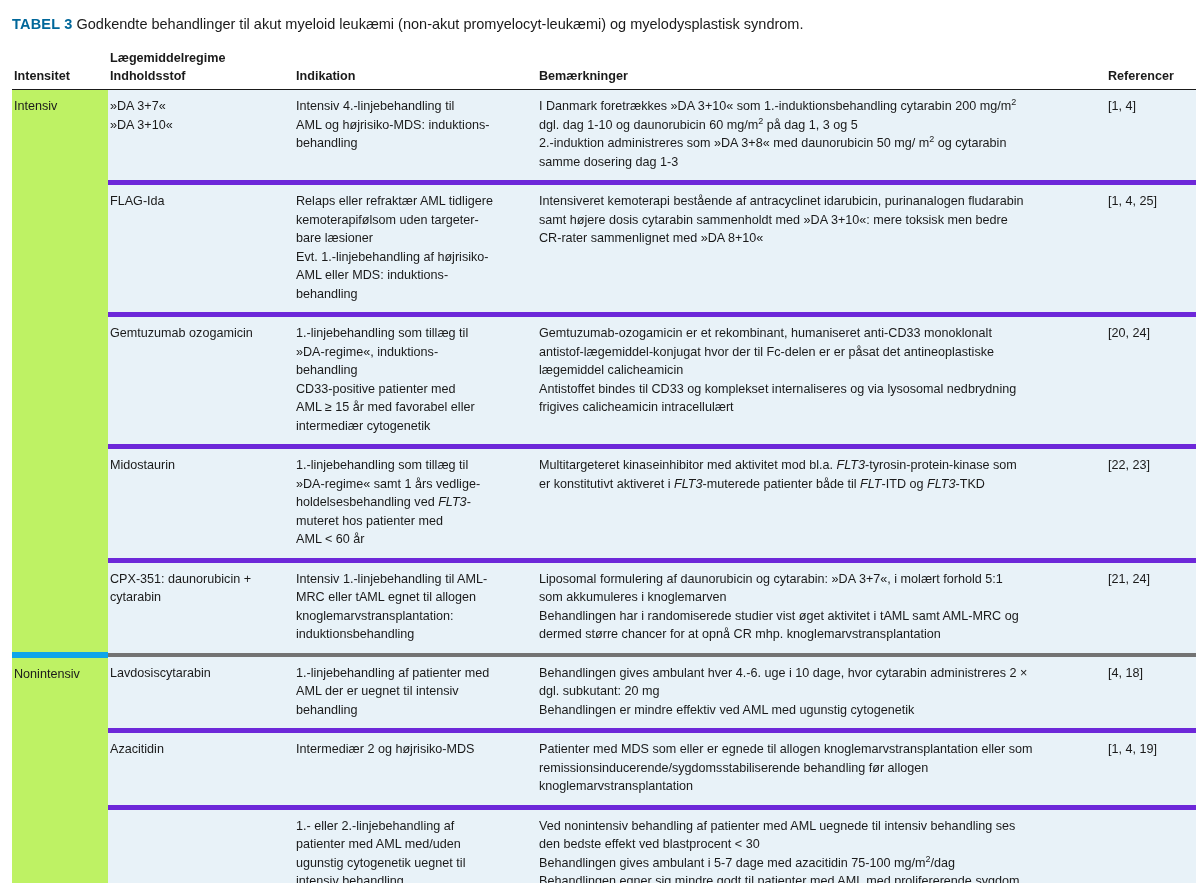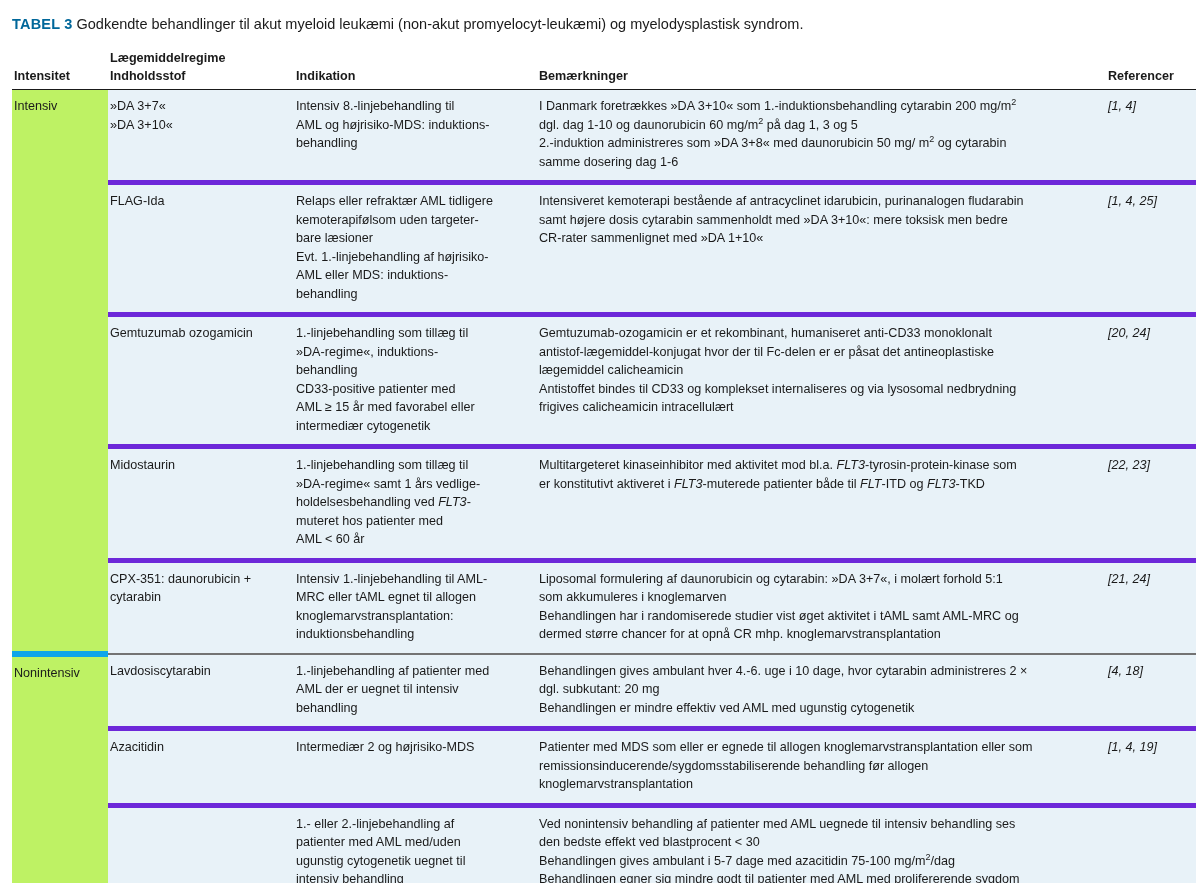--- a/index.html
+++ b/index.html
@@ -65,35 +65,34 @@
     padding-top: 4px;
   }
   .tbl tbody td {
     vertical-align: top;
     padding: 7px 10px 9px 2px;
     line-height: 18.5px;
     background: #e8f2f8;
     border-top: 5px solid #6d28d9;
   }
   .tbl tbody tr.grp td {
-    border-top: 2px solid #737373;
+    border-top: 4px solid #737373;
   }
   .tbl tbody tr.first td {
     border-top: none;
   }
   .tbl tbody td.col-int {
     background: #bef264;
     border-top: none;
   }
   .tbl tbody tr.grp td.col-int-line {
     border-top: 6px solid #0ea5e9;
   }
   .tbl tbody td.refs {
     white-space: nowrap;
-    font-style: italic;
   }
   .tbl tbody tr:last-child td {
     padding-bottom: 10px;
   }
   .tbl tbody .sub-line {
     display: block;
   }
   .tbl tbody em, .tbl tbody i {
     font-style: italic;
   }
@@ -149,48 +148,48 @@
       </tr>
     </thead>
     <tbody id="tbody">
         <tr class="grp first">
           <td class="col-int" rowspan="5">Intensiv</td>
           <td>
             <span class="sub-line">»DA 3+7«</span>
             <span class="sub-line">»DA 3+10«</span>
           </td>
           <td>
-            <span class="sub-line">Intensiv 8.-linjebehandling til</span>
+            <span class="sub-line">Intensiv 4.-linjebehandling til</span>
             <span class="sub-line">AML og højrisiko-MDS: induktions-</span>
             <span class="sub-line">behandling</span>
           </td>
           <td>
             <span class="sub-line">I Danmark foretrækkes »DA 3+10« som 1.-induktionsbehandling cytarabin 200 mg/m<span class="sup">2</span></span>
             <span class="sub-line">dgl. dag 1-10 og daunorubicin 60 mg/m<span class="sup">2</span> på dag 1, 3 og 5</span>
             <span class="sub-line">2.-induktion administreres som »DA 3+8« med daunorubicin 50 mg/ m<span class="sup">2</span> og cytarabin</span>
-            <span class="sub-line">samme dosering dag 1-6</span>
+            <span class="sub-line">samme dosering dag 1-3</span>
           </td>
           <td class="refs">[1, 4]</td>
         </tr>
         <tr>
           <td>
             <span class="sub-line">FLAG-Ida</span>
           </td>
           <td>
             <span class="sub-line">Relaps eller refraktær AML tidligere</span>
             <span class="sub-line">kemoterapifølsom uden targeter-</span>
             <span class="sub-line">bare læsioner</span>
             <span class="sub-line">Evt. 1.-linjebehandling af højrisiko-</span>
             <span class="sub-line">AML eller MDS: induktions-</span>
             <span class="sub-line">behandling</span>
           </td>
           <td>
             <span class="sub-line">Intensiveret kemoterapi bestående af antracyclinet idarubicin, purinanalogen fludarabin</span>
             <span class="sub-line">samt højere dosis cytarabin sammenholdt med »DA 3+10«: mere toksisk men bedre</span>
-            <span class="sub-line">CR-rater sammenlignet med »DA 1+10«</span>
+            <span class="sub-line">CR-rater sammenlignet med »DA 8+10«</span>
           </td>
           <td class="refs">[1, 4, 25]</td>
         </tr>
         <tr>
           <td>
             <span class="sub-line">Gemtuzumab ozogamicin</span>
           </td>
           <td>
             <span class="sub-line">1.-linjebehandling som tillæg til</span>
             <span class="sub-line">»DA-regime«, induktions-</span>

